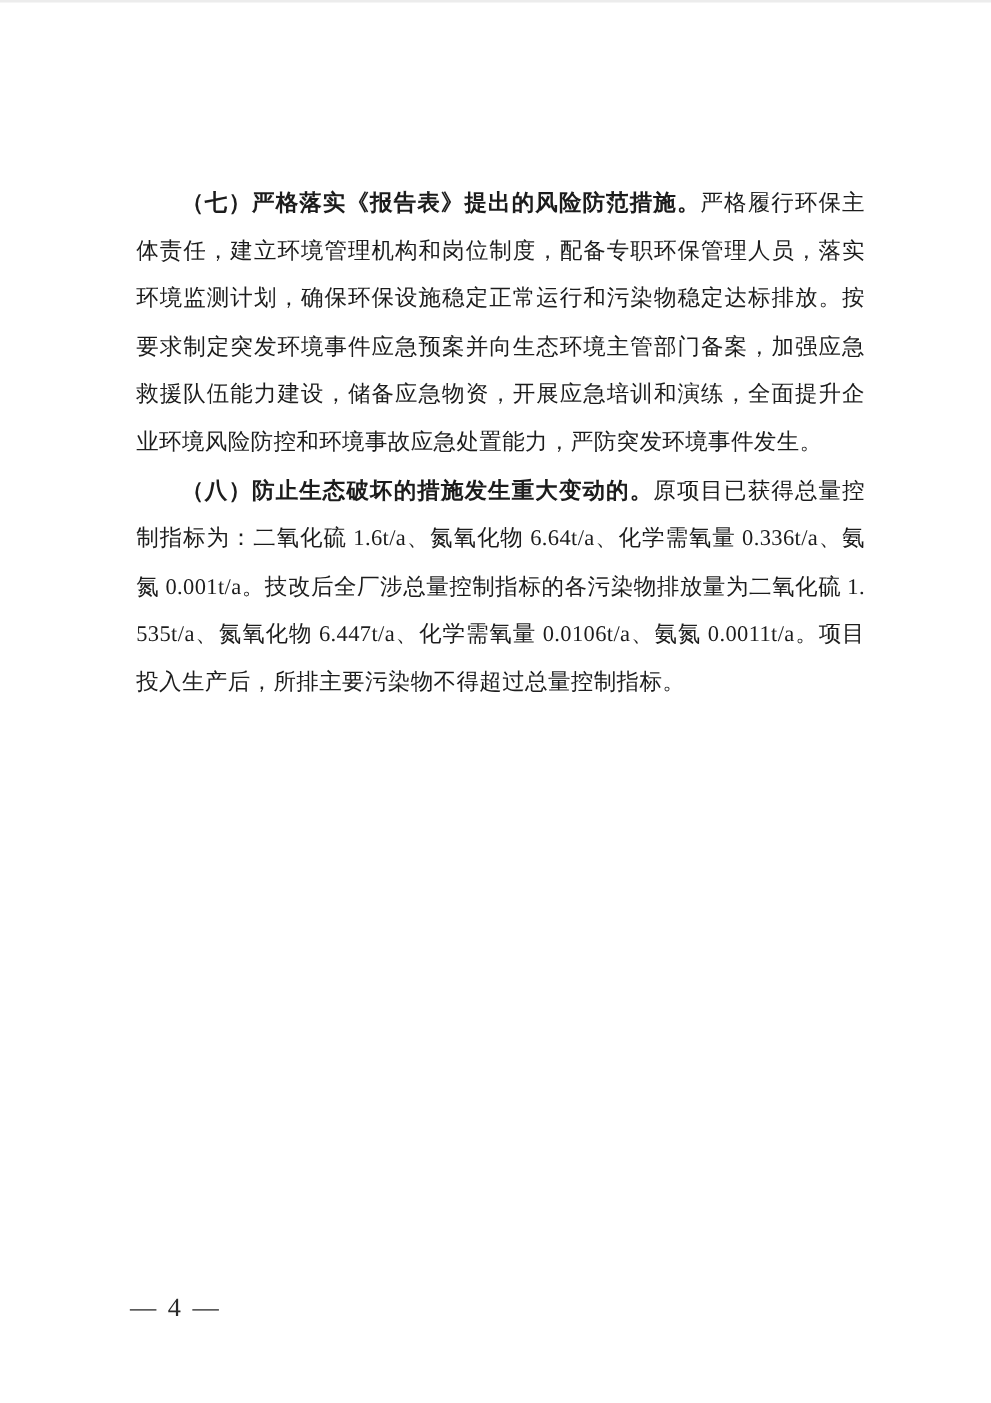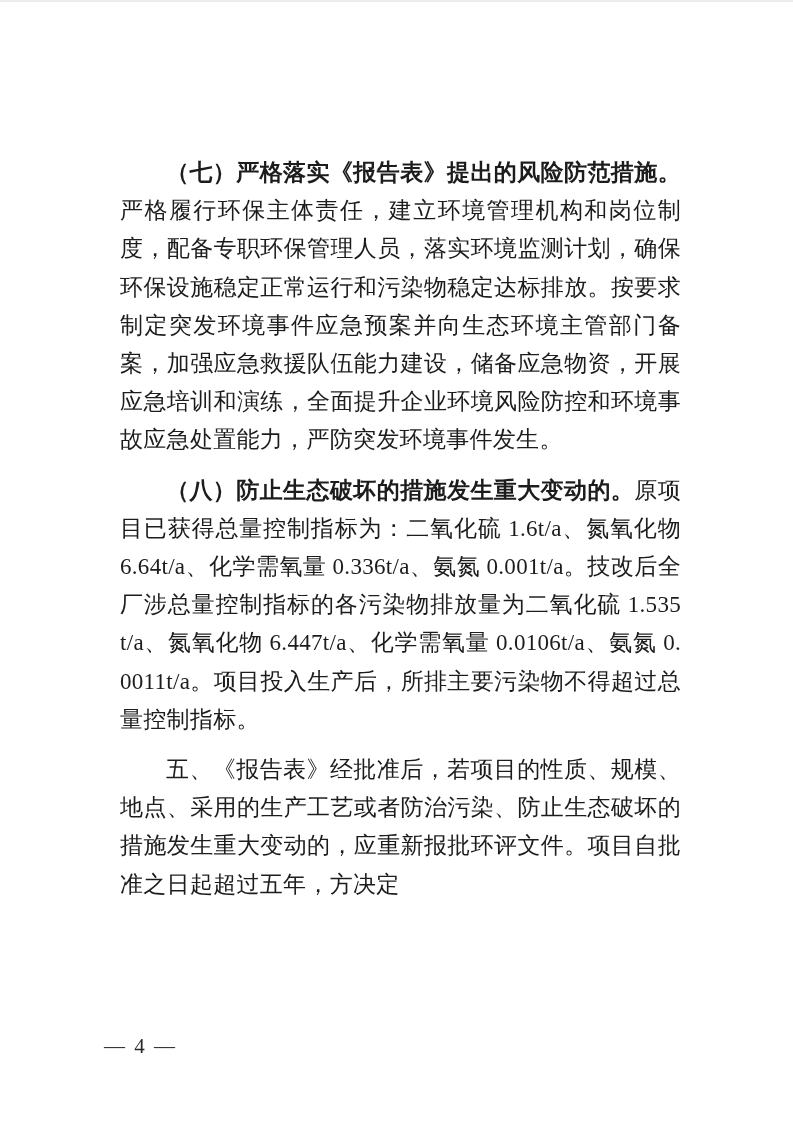--- a/index.html
+++ b/index.html
@@ -18,22 +18,22 @@
     box-sizing: border-box;
     border-top: 2px solid #ececec;
   }
   .content {
     position: absolute;
     left: 108px;
     top: 140px;
     width: 585px;
   }
   .doc-para {
-    margin: 12px;
-    font-size: 23px;
+    margin: 1px;
+    font-size: 18px;
     line-height: 38.2px;
     text-align: justify;
     text-justify: inter-character;
     text-indent: 2em;
     letter-spacing: 0.3px;
     word-break: break-all;
   }
   .para-lead {
     font-weight: 700;
   }
@@ -57,20 +57,17 @@
 
     <p class="doc-para">
       <span class="para-lead">（七）严格落实《报告表》提出的风险防范措施。</span><span class="para-body">严格履行环保主体责任，建立环境管理机构和岗位制度，配备专职环保管理人员，落实环境监测计划，确保环保设施稳定正常运行和污染物稳定达标排放。按要求制定突发环境事件应急预案并向生态环境主管部门备案，加强应急救援队伍能力建设，储备应急物资，开展应急培训和演练，全面提升企业环境风险防控和环境事故应急处置能力，严防突发环境事件发生。</span>
     </p>
 
     <p class="doc-para">
       <span class="para-lead">（八）防止生态破坏的措施发生重大变动的。</span><span class="para-body">原项目已获得总量控制指标为：二氧化硫 1.6t/a、氮氧化物 6.64t/a、化学需氧量 0.336t/a、氨氮 0.001t/a。技改后全厂涉总量控制指标的各污染物排放量为二氧化硫 1.535t/a、氮氧化物 6.447t/a、化学需氧量 0.0106t/a、氨氮 0.0011t/a。项目投入生产后，所排主要污染物不得超过总量控制指标。</span>
     </p>
 
 
-    <p class="doc-para">
-      <span class="para-lead"></span><span class="para-body">五、《报告表》经批准后，若项目的性质、规模、地点、采用的生产工艺或者防治污染、防止生态破坏的措施发生重大变动的，应重新报批环评文件。项目自批准之日起超过五年，方决定</span>
-    </p>
 
   </div>
 
   <div class="page-footer">— 4 —</div>
 </div>
 
 </body></html>

